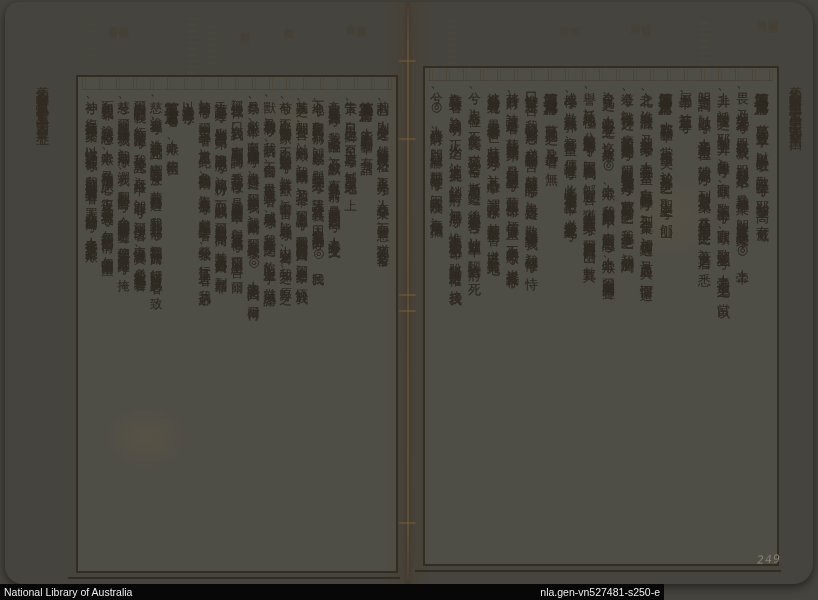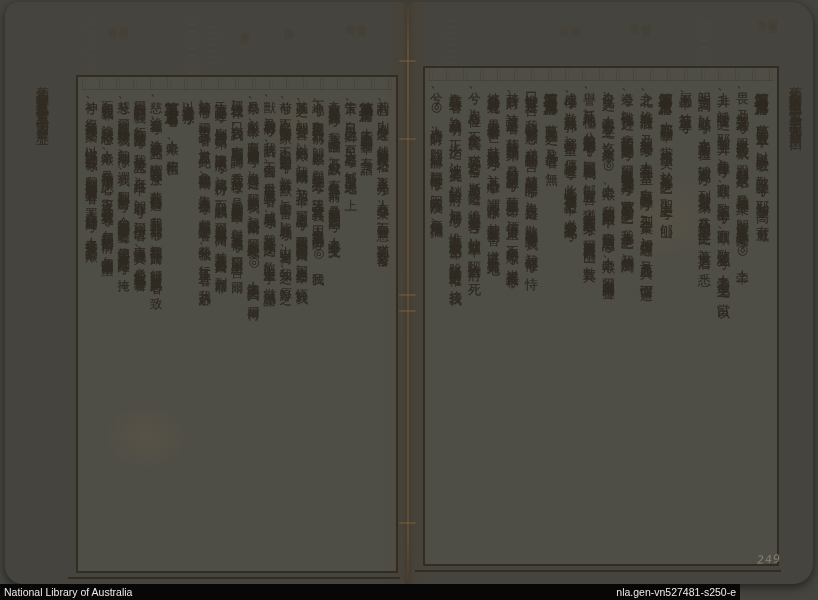--- a/index.html
+++ b/index.html
@@ -75,21 +75,21 @@
   .thread{position:absolute;left:11px;top:0;width:1.5px;height:100%;
     background:linear-gradient(180deg,rgba(122,96,60,.1),rgba(122,96,60,.55) 8%,rgba(110,85,52,.6) 50%,rgba(122,96,60,.5) 92%,rgba(122,96,60,.1));}
   .stitch{position:absolute;left:3px;width:17px;height:2px;background:rgba(118,92,58,.55);border-radius:1px;}
   .st1{top:54px;} .st2{top:132px;} .st3{top:288px;} .st4{top:304px;} .st5{top:516px;}
 
   
   .pencil{position:absolute;left:752px;top:551px;font-family:"DejaVu Sans",sans-serif;font-style:italic;
     font-size:11px;color:#867f6e;transform:rotate(-4deg);letter-spacing:1px;}
 
   
-  .footer{position:absolute;left:0;bottom:0;width:740px;height:16px;background:#070707;z-index:5;
+  .footer{position:absolute;left:0;bottom:0;width:664px;height:16px;background:#070707;z-index:5;
     color:#ececec;font-family:"Liberation Sans",sans-serif;font-size:10.5px;
     display:flex;justify-content:space-between;align-items:center;padding:0 4px;box-sizing:border-box;}
 </style>
 </head>
 <body>
 
 <div class="photo">
   <div class="book">
     <div class="gutter-shade"></div>
     <div class="stain s1"></div>

